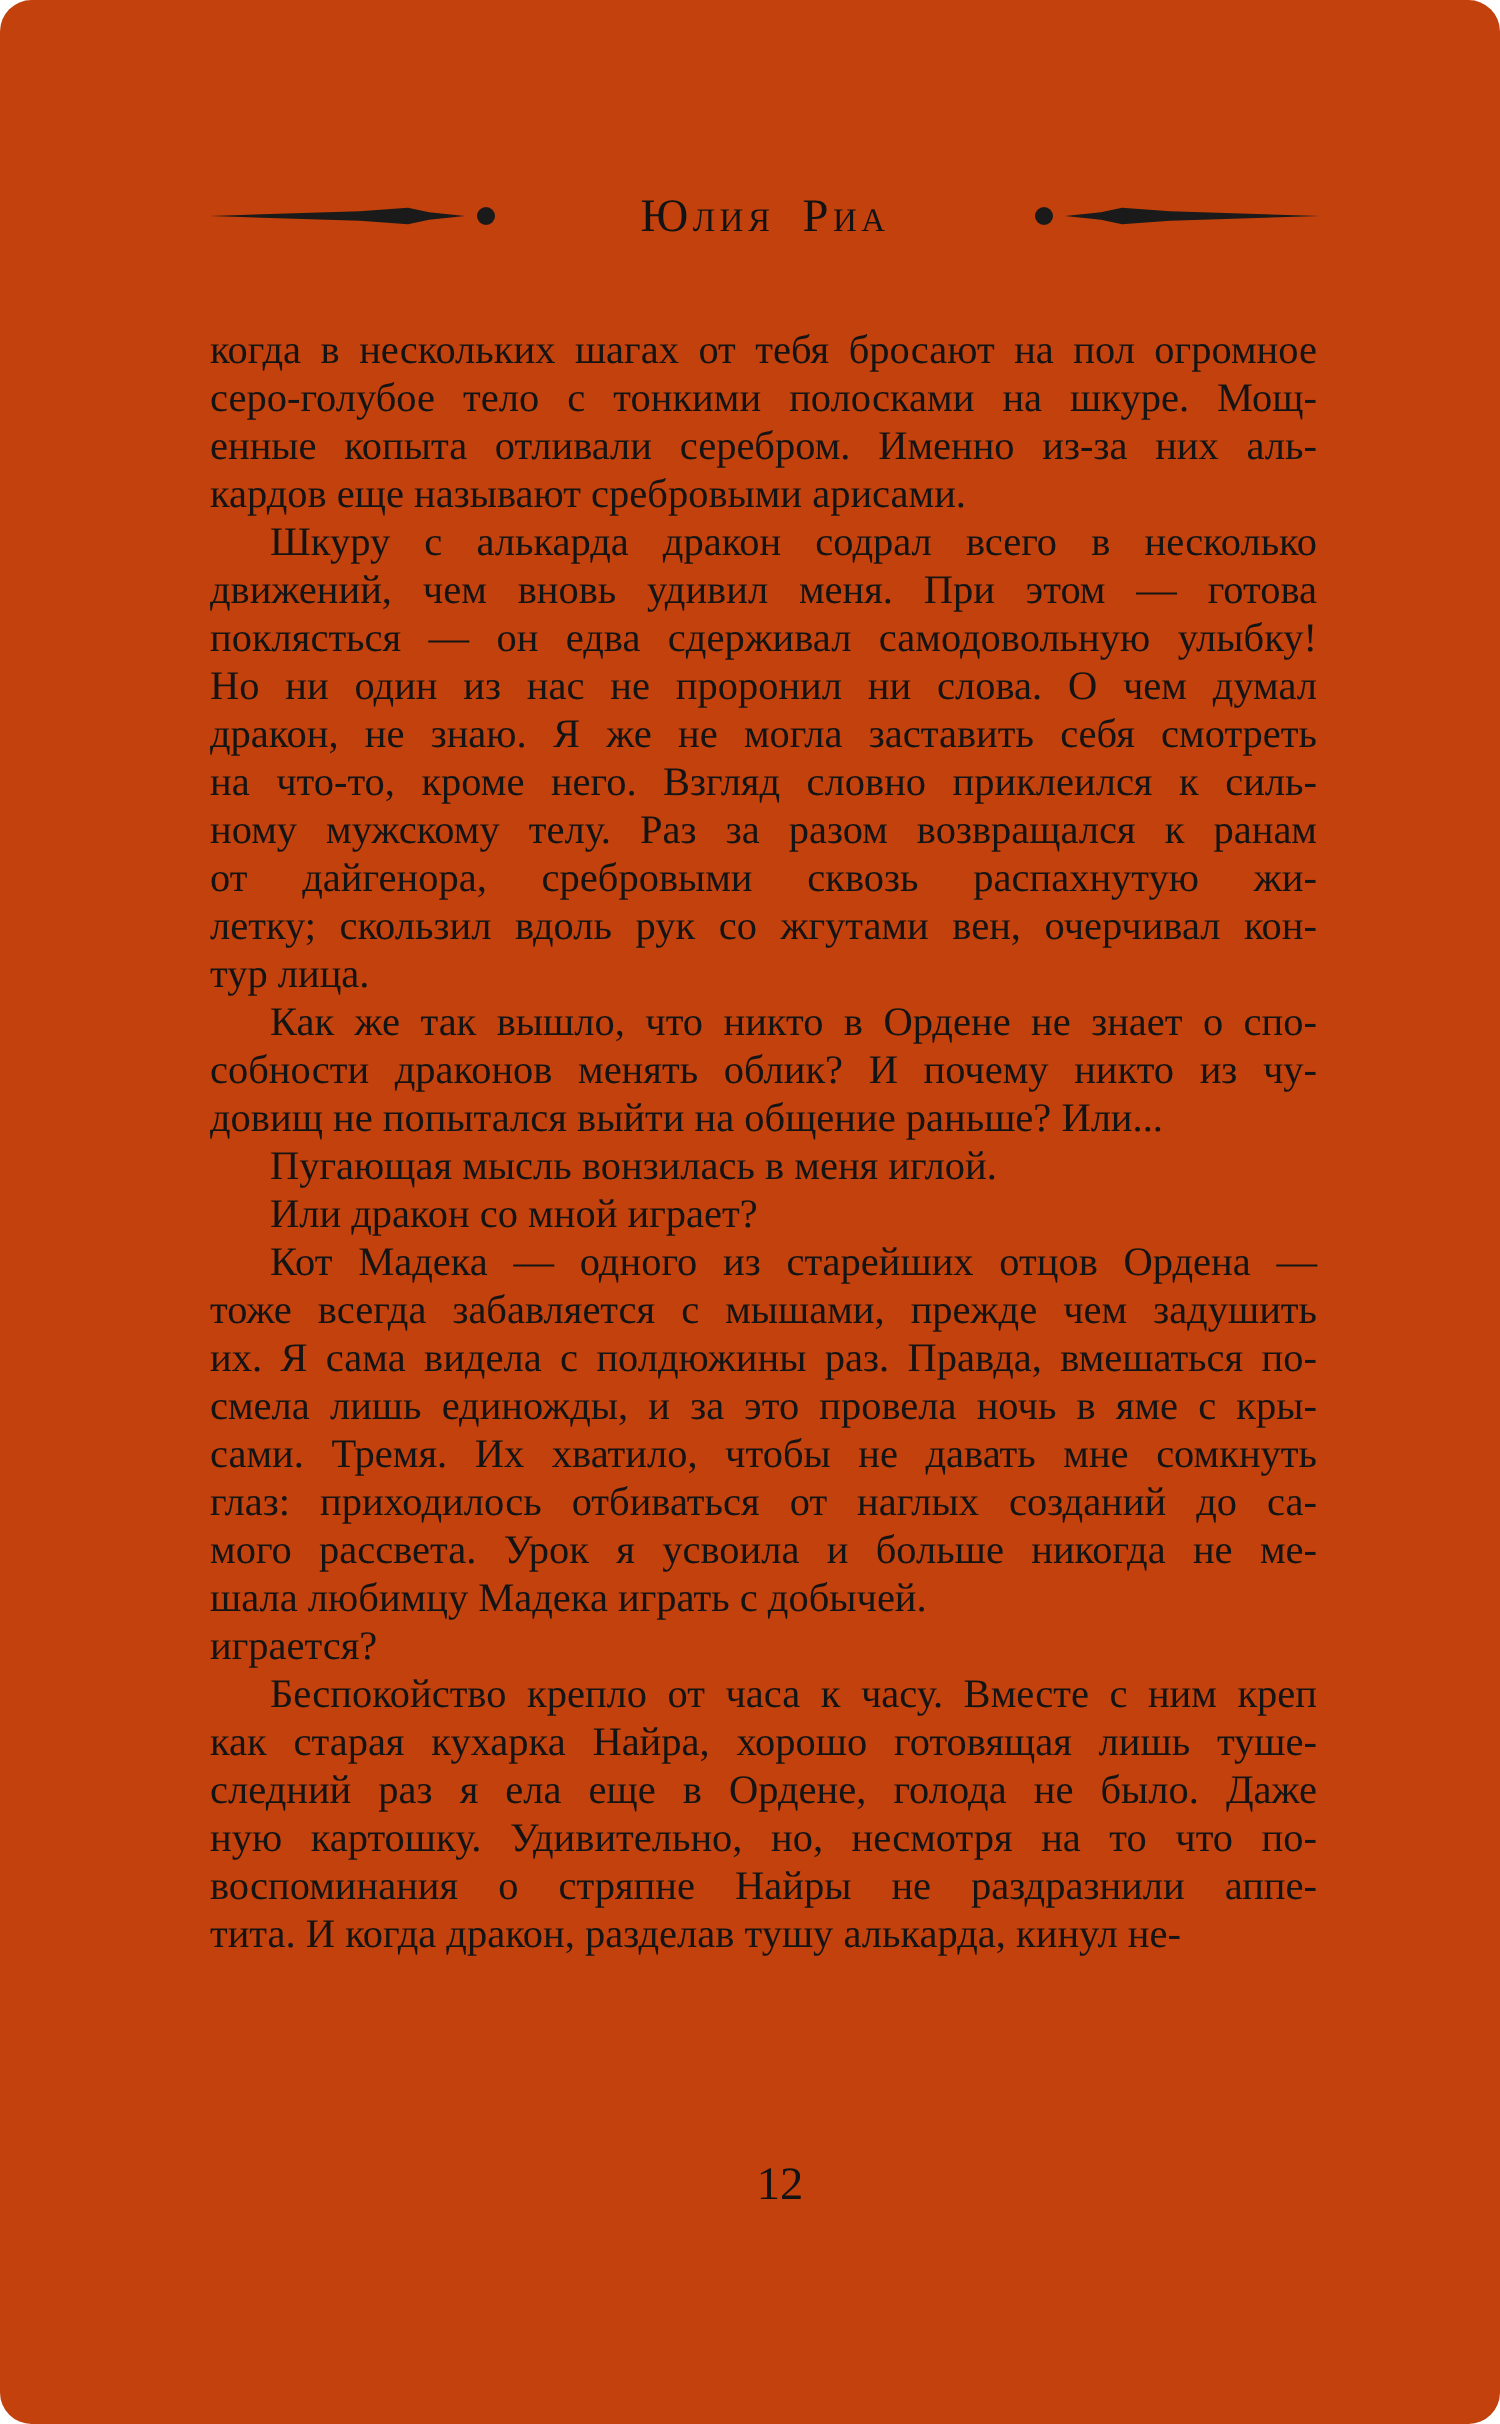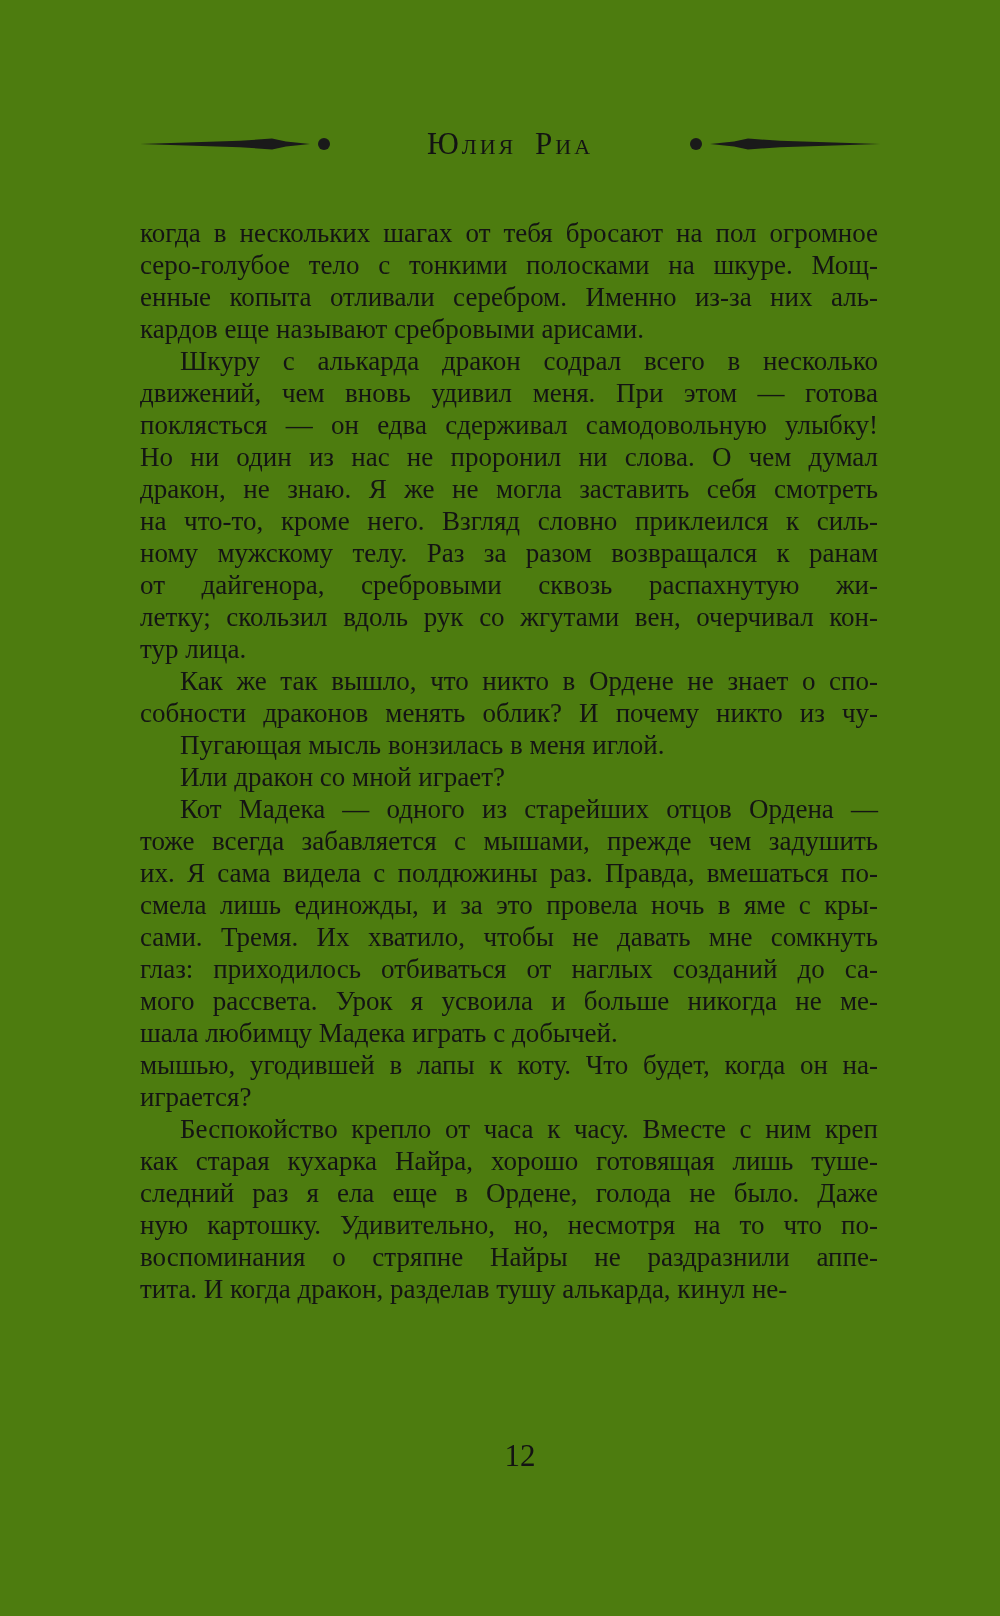--- a/index.html
+++ b/index.html
@@ -1,24 +1,25 @@
 <!DOCTYPE html>
 <html><head>
 <meta charset="utf-8">
 <style>
   * { margin: 0; padding: 0; box-sizing: border-box; }
   html, body { background: #ffffff; }
   .page {
     position: relative;
     width: 1000px;
     height: 1616px;
-    background: #4d7c0f;
+    background: #c2410c;
     color: #141414;
     font-family: "Liberation Serif", "DejaVu Serif", serif;
     overflow: hidden;
+    border-radius: 21px;
   }
   .header {
     position: absolute;
     top: 122px;
     left: 140px;
     width: 740px;
     height: 44px;
     display: flex;
     align-items: center;
     justify-content: space-between;
@@ -102,39 +103,39 @@
         <div class="line">дракон, не знаю. Я же не могла заставить себя смотреть</div>
         <div class="line">на что-то, кроме него. Взгляд словно приклеился к силь-</div>
         <div class="line">ному мужскому телу. Раз за разом возвращался к ранам</div>
         <div class="line">от дайгенора, сребровыми сквозь распахнутую жи-</div>
         <div class="line">летку; скользил вдоль рук со жгутами вен, очерчивал кон-</div>
         <div class="line last">тур лица.</div>
       </div>
       <div class="para">
         <div class="line indent">Как же так вышло, что никто в Ордене не знает о спо-</div>
         <div class="line">собности драконов менять облик? И почему никто из чу-</div>
+        <div class="line last">довищ не попытался выйти на общение раньше? Или...</div>
       </div>
       <div class="para">
         <div class="line last indent">Пугающая мысль вонзилась в меня иглой.</div>
       </div>
       <div class="para">
         <div class="line last indent">Или дракон со мной играет?</div>
       </div>
       <div class="para">
         <div class="line indent">Кот Мадека — одного из старейших отцов Ордена —</div>
         <div class="line">тоже всегда забавляется с мышами, прежде чем задушить</div>
         <div class="line">их. Я сама видела с полдюжины раз. Правда, вмешаться по-</div>
         <div class="line">смела лишь единожды, и за это провела ночь в яме с кры-</div>
         <div class="line">сами. Тремя. Их хватило, чтобы не давать мне сомкнуть</div>
         <div class="line">глаз: приходилось отбиваться от наглых созданий до са-</div>
         <div class="line">мого рассвета. Урок я усвоила и больше никогда не ме-</div>
         <div class="line last">шала любимцу Мадека играть с добычей.</div>
       </div>
       <div class="para">
-        <div class="line">мышью, угодившей в лапы к коту. Что будет, когда он на-</div>
         <div class="line last">играется?</div>
       </div>
       <div class="para">
         <div class="line indent">Беспокойство крепло от часа к часу. Вместе с ним креп</div>
         <div class="line">как старая кухарка Найра, хорошо готовящая лишь туше-</div>
         <div class="line">следний раз я ела еще в Ордене, голода не было. Даже</div>
         <div class="line">ную картошку. Удивительно, но, несмотря на то что по-</div>
         <div class="line">воспоминания о стряпне Найры не раздразнили аппе-</div>
         <div class="line last">тита. И когда дракон, разделав тушу алькарда, кинул не-</div>
       </div>

